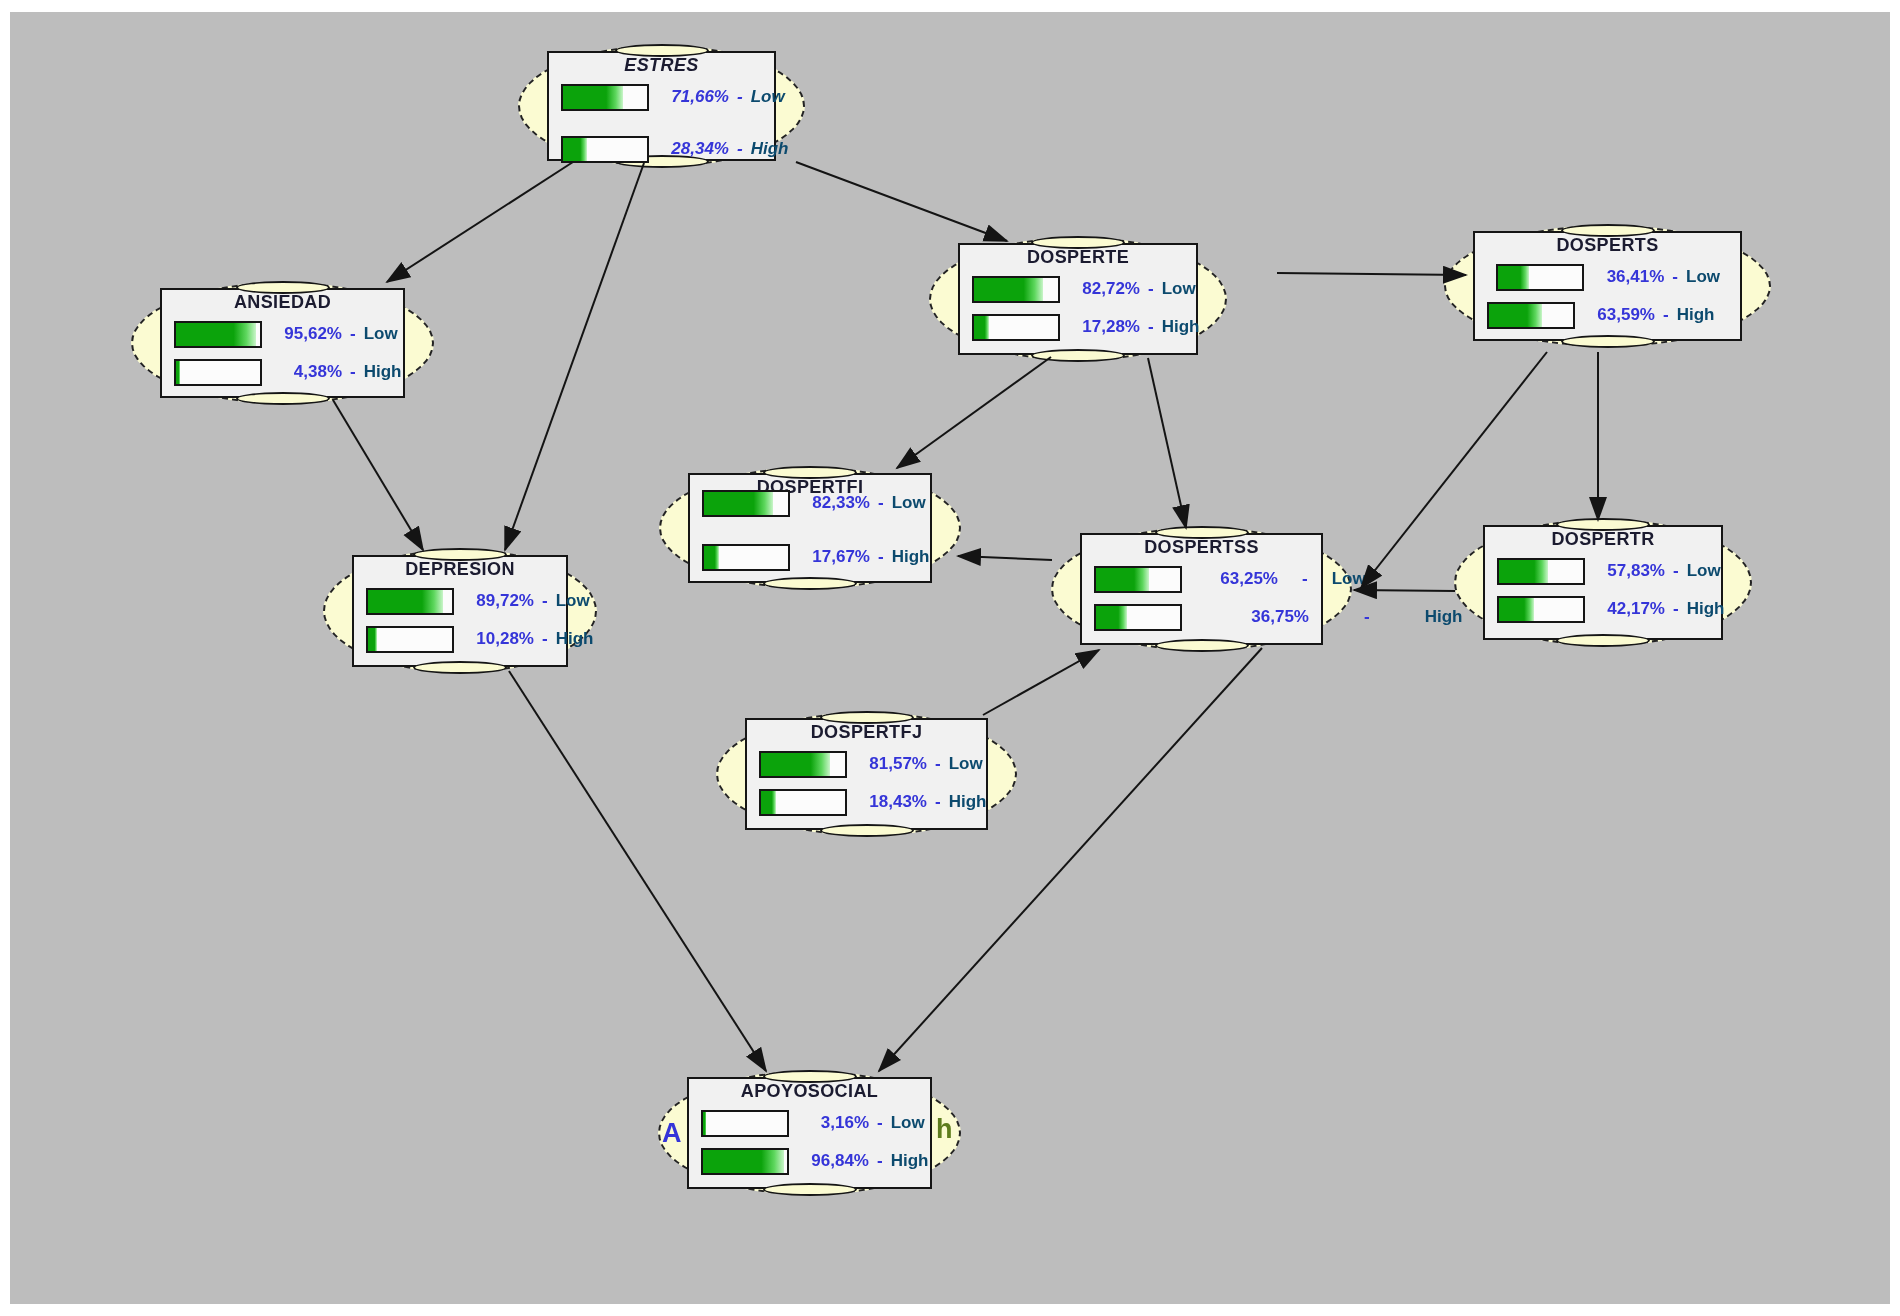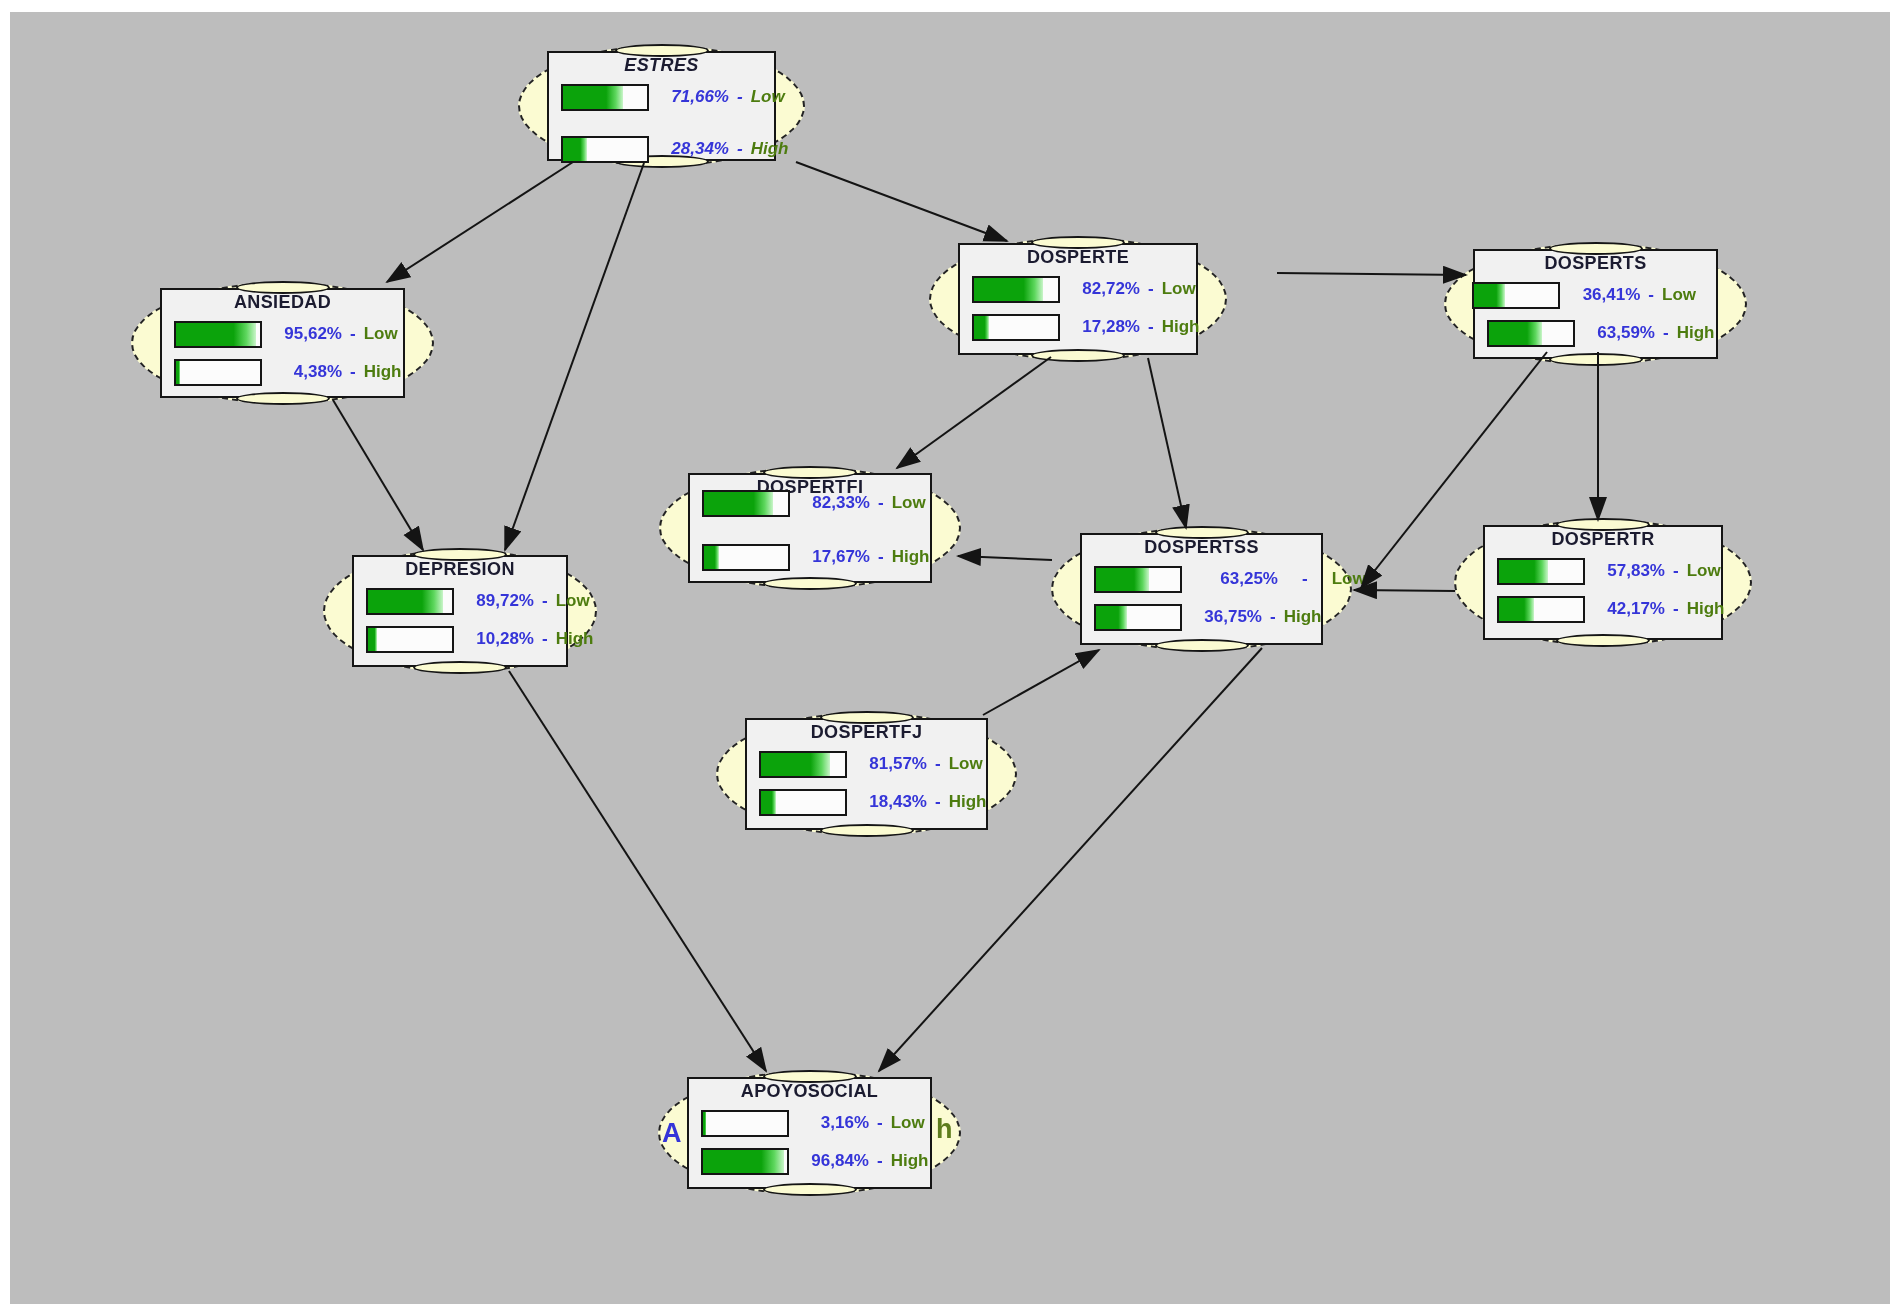--- a/index.html
+++ b/index.html
@@ -45,21 +45,21 @@
     width:88px;height:27px;border:2px solid #151515;
     background:#fcfcfc;position:relative;box-sizing:border-box;
     flex:0 0 auto;
   }
   .fill{
     position:absolute;left:0;top:0;bottom:0;
     background:linear-gradient(to right,#0ba30b 0%,#0ba30b 72%,#5ed75e 88%,#c9f5c9 100%);
   }
   .pct{flex:0 0 80px;text-align:right;color:#3535d8;font-weight:700;font-size:17px;}
   .dash{margin:0 8px;color:#3535d8;font-weight:700;font-size:17px;}
-  .state{flex:0 0 50px;text-align:left;color:#4d7c0f;font-weight:700;font-size:17px;}
+  .state{flex:0 0 50px;text-align:left;color:#0c4a6e;font-weight:700;font-size:17px;}
   .overflow-label{position:absolute;z-index:12;font-size:27px;font-weight:700;}
   #edges{position:absolute;left:0;top:0;z-index:30;pointer-events:none;}
 </style>
 </head>
 <body>
 
 <div class="canvas"></div>
 <div class="diagram" id="diagram">
     <div class="node" style="left: 547px; top: 51px; width: 229px; height: 110px; font-style: italic;">
       <div class="ellipse"></div>
@@ -123,21 +123,21 @@
       </div>
       <div class="row" style="top: 70px;">
         <div class="bar">
           <div class="fill" style="width: 17.28%;"></div>
         </div>
         <div class="pct">17,28%</div>
         <div class="dash">-</div>
         <div class="state">High</div>
       </div>
     </div>
-    <div class="node" style="left: 1473px; top: 249px; width: 245px; height: 110px;">
+    <div class="node" style="left: 1473px; top: 231px; width: 269px; height: 110px;">
       <div class="ellipse"></div>
       <div class="box"></div>
       <div class="notch top"></div>
       <div class="notch bottom"></div>
       <div class="title">DOSPERTS</div>
       <div class="row" style="top: 32px; justify-content: flex-end;">
         <div class="bar">
           <div class="fill" style="width: 36.41%;"></div>
         </div>
         <div class="pct">36,41%</div>
@@ -206,21 +206,21 @@
       <div class="notch bottom"></div>
       <div class="title">DOSPERTSS</div>
       <div class="row" style="top: 32px; gap: 16px;">
         <div class="bar">
           <div class="fill" style="width: 63.25%;"></div>
         </div>
         <div class="pct">63,25%</div>
         <div class="dash">-</div>
         <div class="state">Low</div>
       </div>
-      <div class="row" style="top: 70px;">
+      <div class="row" style="top: 70px; gap: 47px;">
         <div class="bar">
           <div class="fill" style="width: 36.75%;"></div>
         </div>
         <div class="pct">36,75%</div>
         <div class="dash">-</div>
         <div class="state">High</div>
       </div>
     </div>
     <div class="node" style="left: 1483px; top: 525px; width: 240px; height: 115px;">
       <div class="ellipse"></div>

